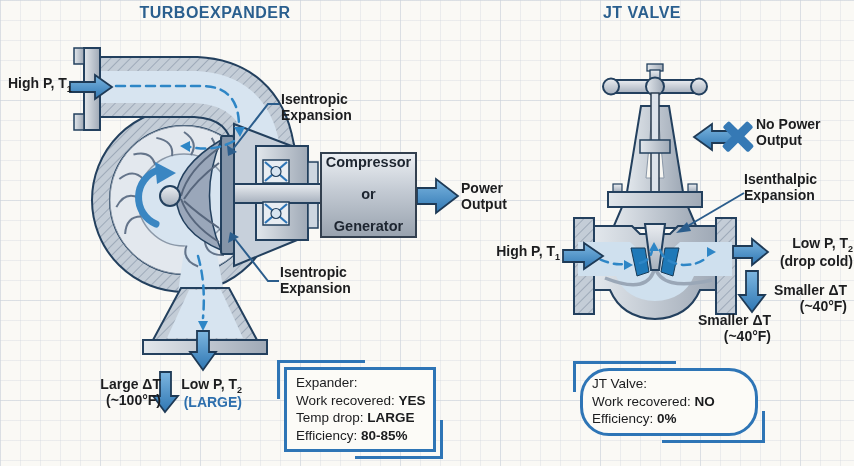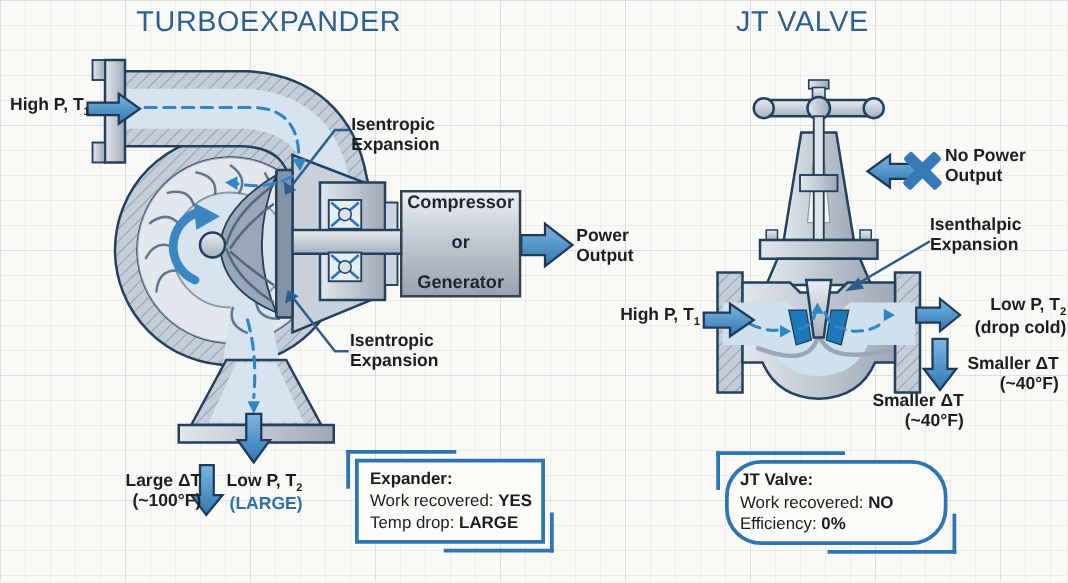--- a/index.html
+++ b/index.html
@@ -7,40 +7,40 @@
     position:relative;width:854px;height:466px;overflow:hidden;
     font-family:"Liberation Sans",sans-serif;
     background-color:#faf9f5;
     background-image:
       linear-gradient(rgba(210,215,222,.38) 1px,transparent 1px),
       linear-gradient(90deg,rgba(210,215,222,.38) 1px,transparent 1px),
       linear-gradient(rgba(195,202,212,.45) 1px,transparent 1px),
       linear-gradient(90deg,rgba(195,202,212,.45) 1px,transparent 1px);
     background-size:20px 20px,20px 20px,100px 100px,100px 100px;
   }
-  .title{position:absolute;top:4px;font-weight:normal;font-size:23px;letter-spacing:.5px;color:#2a5f8e;text-align:center;}
+  .title{position:absolute;top:4px;font-weight:bold;font-size:16px;letter-spacing:.5px;color:#2a5f8e;text-align:center;}
   #title-left{left:0;width:430px;}
   #title-right{left:430px;width:424px;}
   .lbl{position:absolute;font-weight:bold;font-size:14px;line-height:1.13;color:#1c1d1f;white-space:nowrap;}
   .ctr{text-align:right;}
   .rgt{text-align:right;}
   .cold{color:#2d6fad;}
   sub{font-size:9px;}
   svg{position:absolute;left:0;top:0;}
   .machinebox{
     position:absolute;left:320px;top:152px;width:97px;height:86px;box-sizing:border-box;
     border:2px solid #33404f;background:linear-gradient(180deg,#eceff3 0%,#c3cad3 45%,#99a3af 100%);
     display:flex;flex-direction:column;align-items:center;justify-content:space-between;
     font-weight:bold;font-size:14.5px;line-height:1.22;color:#1d2530;text-align:center;
   }
   .infobox{
     position:absolute;box-sizing:border-box;border:3px solid #2e75b6;background:#fcfbf7;
     padding:4px 9px 5px 9px;font-size:13.5px;line-height:1.3;color:#1b1c1e;white-space:nowrap;
   }
-  .infobox .ib-title{font-weight:bold;}
+  .infobox .ib-title{font-weight:normal;}
   .infobox b{font-weight:bold;}
   .acc{position:absolute;pointer-events:none;}
   .acc-tl{left:-10px;top:-10px;width:58%;height:46%;border-top:3px solid #2e75b6;border-left:3px solid #2e75b6;}
   .acc-br{right:-10px;bottom:-10px;width:58%;height:46%;border-bottom:3px solid #2e75b6;border-right:3px solid #2e75b6;}
   #box-expander{left:284px;top:367px;width:152px;}
   #box-jtvalve{left:580px;top:368px;width:178px;border-radius:29px;}
 </style>
 </head>
 <body>
 
@@ -280,20 +280,21 @@
     <div>Smaller ΔT</div>
       <div>(~40°F)</div>
   </div>
 
   <div class="infobox" id="box-expander">
     <div class="acc acc-tl"></div>
     <div class="acc acc-br"></div>
     <div class="ib-title">Expander:</div>
     <div><span>Work recovered: </span><b>YES</b></div>
     <div><span>Temp drop: </span><b>LARGE</b></div>
+    <div><span>Efficiency: </span><b>80-85%</b></div>
   </div>
 
   <div class="infobox" id="box-jtvalve">
     <div class="acc acc-tl"></div>
     <div class="acc acc-br"></div>
     <div class="ib-title">JT Valve:</div>
     <div><span>Work recovered: </span><b>NO</b></div>
     <div><span>Efficiency: </span><b>0%</b></div>
   </div>
 

